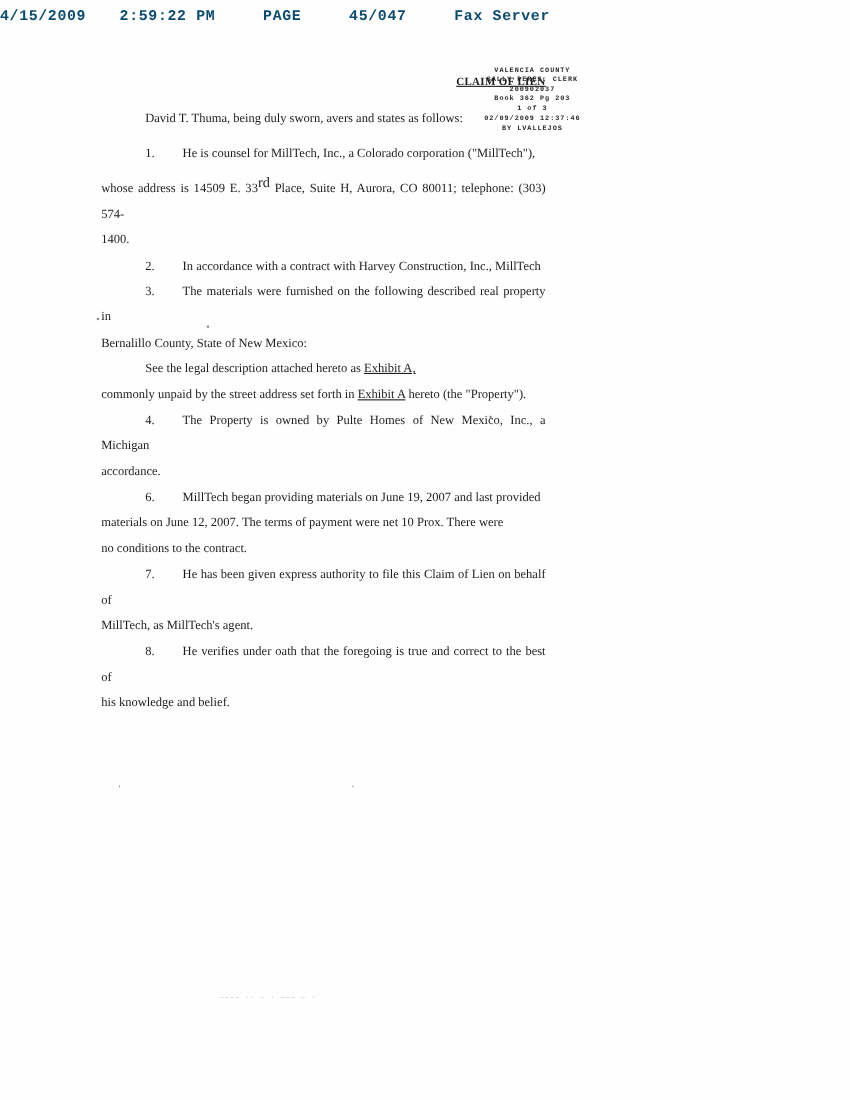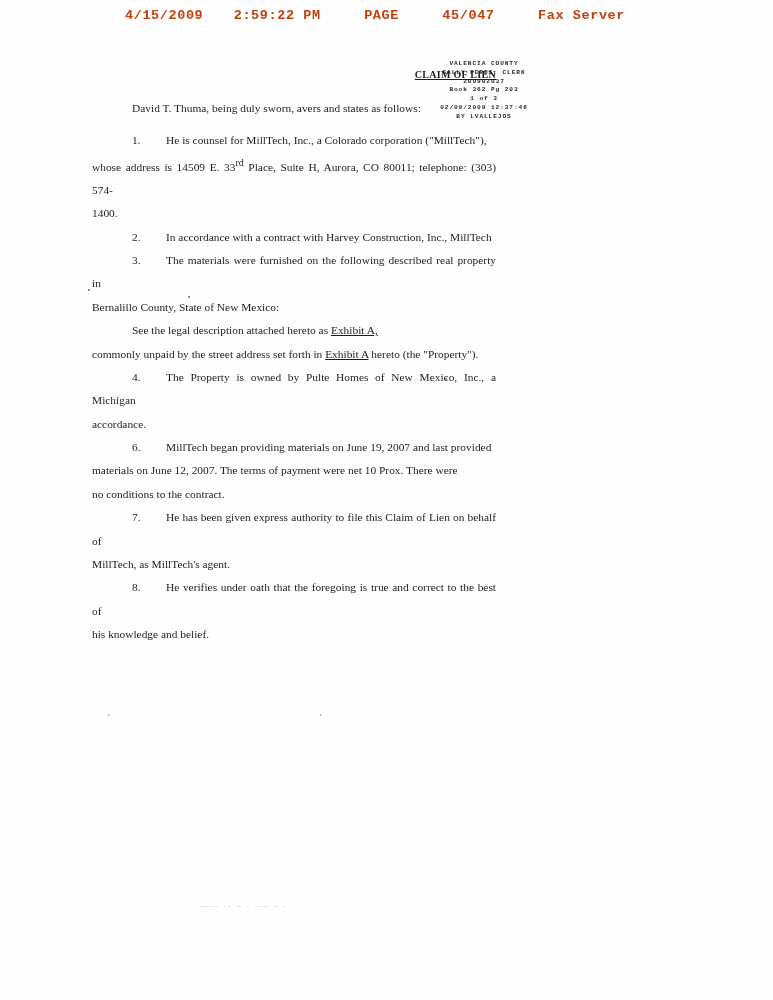--- a/index.html
+++ b/index.html
@@ -22,26 +22,25 @@
     height: 1000px;
     background: #fefefe;
   }
 
   
   .fax-header {
     position: absolute;
     top: 8px;
     left: 0;
     width: 750px;
-    text-align: center;
     font-family: "Liberation Mono", monospace;
     font-size: 13.5px;
     font-weight: bold;
     letter-spacing: 0.6px;
-    color: #c2410c;
+    color: #0c4a6e;
     white-space: nowrap;
   }
   .fax-header span { display: inline-block; }
   .fax-sp-lg { width: 26px; }
   .fax-sp-sm { width: 13px; }
 
   
   .doc {
     position: absolute;
     top: 62px;
@@ -73,21 +72,21 @@
     width: 40px;
   }
   .numwrap {
     display: inline-block;
     width: 34px;
     margin-left: 40px;
   }
   .gap-line { height: 17px; }
   .gap-small { height: 9px; }
 
-  sup { font-size: 10px; vertical-align: super; }
+  sup { font-size: 13px; vertical-align: super; }
   u { text-decoration: underline; font-family: Liberation Serif, serif; }
 
   
   .stamp {
     position: absolute;
     top: 60px;
     left: 428px;
     width: 112px;
     font-family: "Liberation Mono", monospace;
     font-size: 6.2px;

